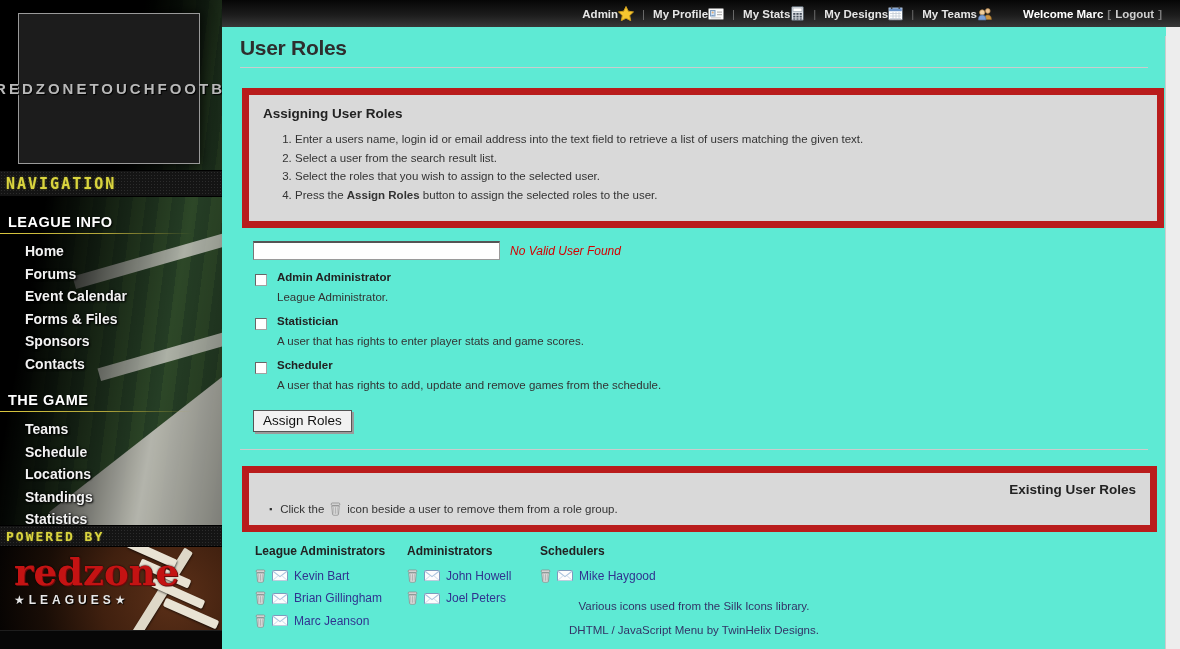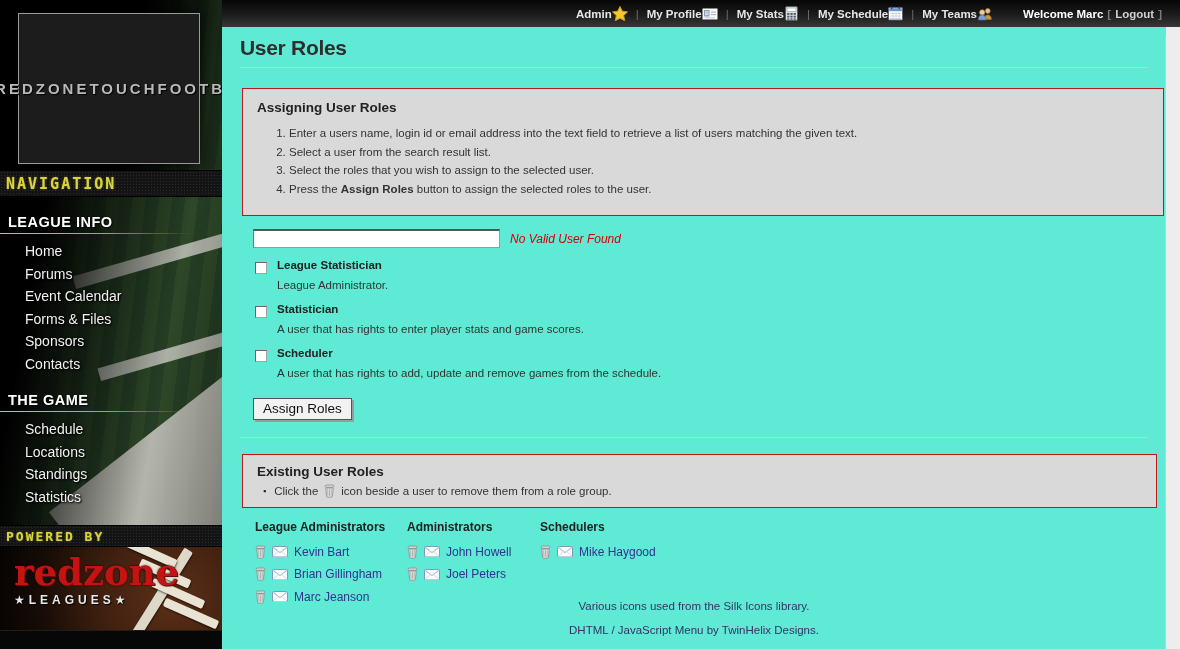--- a/index.html
+++ b/index.html
@@ -63,21 +63,21 @@
 
   .menu { position:absolute; left:0; top:205px; width:222px; z-index:4; }
   .menu-header {
     color:#fff; font-weight:bold; font-size:14.5px; letter-spacing:.5px;
     padding:9px 0 3px 8px; text-shadow:1px 1px 2px #000;
   }
   .menu-rule { height:1px; margin-right:30px;
     background:linear-gradient(to right, #d9c63e 0%, #b0a43a 55%, rgba(176,164,58,0) 100%); }
   .menu-items { padding:6px 0 8px; }
   .menu-item {
-    color:#f2f2f2; font-weight:normal; font-size:14px;
+    color:#f2f2f2; font-weight:bold; font-size:14px;
     padding:3px 8px 3px 25px; line-height:16.5px; cursor:pointer;
     text-shadow:1px 1px 2px #000, 0 0 3px rgba(0,0,0,.8);
   }
 
   .powered-logo {
     position:absolute; top:547px; left:0; width:222px; height:83px; z-index:5;
     background:radial-gradient(circle at 78% 60%, #5c3018 0%, #40200f 40%, #190d06 72%, #050302 100%);
     overflow:hidden;
   }
   .lace { position:absolute; background:#e9e3d4; border-radius:2px; box-shadow:1px 1px 2px rgba(0,0,0,.6); }
@@ -119,21 +119,21 @@
   }
   .content-inner { position:relative; height:100%; border-right:1px solid #ccc; margin-right:-1px; width:944px; }
 
   .page-title {
     margin:9px 16px 0 18px; font-size:21px; font-weight:bold; color:#2e2e2e;
     letter-spacing:-.3px;
   }
   .title-rule { margin:7px 0 0 18px; width:908px; border-top:1px solid #ccc; }
 
   .panel {
-    margin-left:20px; background:#d9d9d9; border:1px solid #b91c1c;
+    margin-left:20px; background:#d9d9d9; border:7px solid #b91c1c;
   }
   .panel-assign { margin-top:20px; width:922px; padding:8px 0 14px; }
   .panel-title { padding:3px 14px 4px; font-size:13.5px; font-weight:bold; color:#222; }
   .steps { margin:8px 0 0 46px; font-size:11.5px; color:#333; }
   .steps li { margin-bottom:5.5px; line-height:13px; }
   .step-bold { font-weight:bold; }
 
   .search-row { display:flex; align-items:center; margin:13px 0 0 31px; }
   .search-input {
     width:247px; height:19px; background:#fff; font-size:12px; padding:1px 4px;
@@ -149,21 +149,21 @@
   .role-name { font-size:11.5px; font-weight:bold; color:#222; line-height:13px; }
   .role-desc { font-size:11.5px; color:#333; margin-top:7px; line-height:13px; }
 
   .assign-btn {
     margin:18px 0 0 31px; font-family:inherit; font-size:13.5px; color:#111;
     padding:2px 9px 3px; background:#f2f2f2; border:1px solid #555;
     box-shadow:2px 2px 0 #9b9b9b; cursor:pointer;
   }
   .section-rule { margin:17px 0 0 18px; width:908px; border-top:1px solid #ccc; }
 
-  .panel-existing { margin-top:16px; width:915px; padding:6px 0 9px; }
+  .panel-existing { margin-top:16px; width:915px; padding:6px 0 9px;text-align:right; }
   .note-line { display:flex; align-items:center; margin:1px 14px 0 20px; font-size:11.5px; color:#333; }
   .note-bullet { color:#2a2a2a; font-size:9px; margin-right:8px; }
   .note-line .icon { margin:0 6px; display:inline-flex; }
 
   .groups { display:flex; margin:12px 0 0 33px; }
   .group-col-0 { width:152px; }
   .group-col-1 { width:133px; }
   .group-title { font-size:12px; font-weight:bold; color:#222; margin-bottom:9px; }
   .user-row { display:flex; align-items:center; margin-bottom:5.5px; height:17px; }
   .user-row .bin { margin-right:6px; cursor:pointer; display:inline-flex; }
@@ -270,20 +270,21 @@
         <div class="menu-item">Home</div>
         <div class="menu-item">Forums</div>
         <div class="menu-item">Event Calendar</div>
         <div class="menu-item">Forms &amp; Files</div>
         <div class="menu-item">Sponsors</div>
         <div class="menu-item">Contacts</div>
       </div>
       <div class="menu-header">THE GAME</div>
       <div class="menu-rule"></div>
       <div class="menu-items">
+        <div class="menu-item">Teams</div>
         <div class="menu-item">Schedule</div>
         <div class="menu-item">Locations</div>
         <div class="menu-item">Standings</div>
         <div class="menu-item">Statistics</div>
       </div>
     </div>
 
     <div class="led-band powered-band">POWERED BY</div>
 
     <div class="powered-logo">
@@ -322,21 +323,21 @@
     <span class="tb-item">
       <span>My Stats</span>
       <span class="icon">
           <svg width="15" height="15" viewBox="0 0 15 15">
             <use href="#ic-calculator"></use>
           </svg>
         </span>
     </span>
     <span class="tb-sep">|</span>
     <span class="tb-item">
-      <span>My Schedule</span>
+      <span>My Designs</span>
       <span class="icon">
           <svg width="15" height="15" viewBox="0 0 15 15">
             <use href="#ic-calendar"></use>
           </svg>
         </span>
     </span>
     <span class="tb-sep">|</span>
     <span class="tb-item">
       <span>My Teams</span>
       <span class="icon">
@@ -370,21 +371,21 @@
 
     
     <div class="search-row">
       <input class="search-input" type="text" value="" style="">
       <span class="search-error">No Valid User Found</span>
     </div>
 
     
     <div class="role-row">
       <span class="checkbox"></span>
-      <div class="role-name">League Statistician</div>
+      <div class="role-name">Admin Administrator</div>
       <div class="role-desc">League Administrator.</div>
     </div>
     <div class="role-row">
       <span class="checkbox"></span>
       <div class="role-name">Statistician</div>
       <div class="role-desc">A user that has rights to enter player stats and game scores.</div>
     </div>
     <div class="role-row">
       <span class="checkbox"></span>
       <div class="role-name">Scheduler</div>

